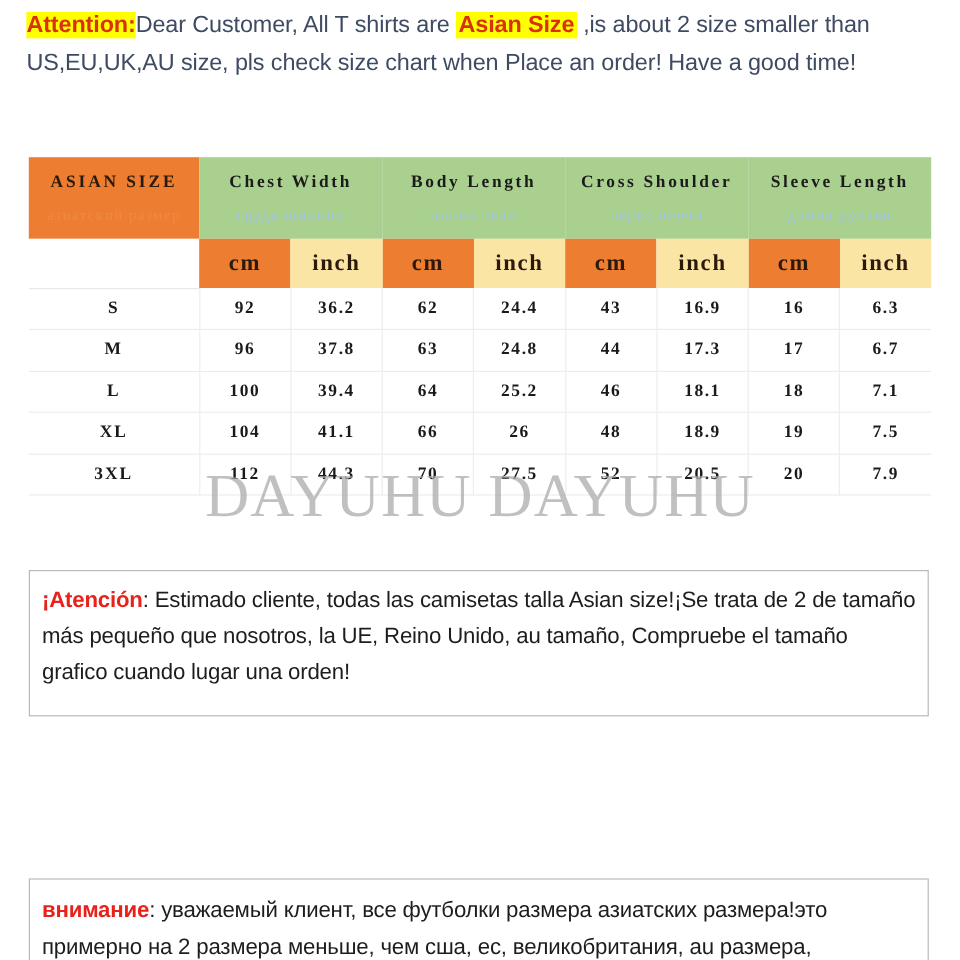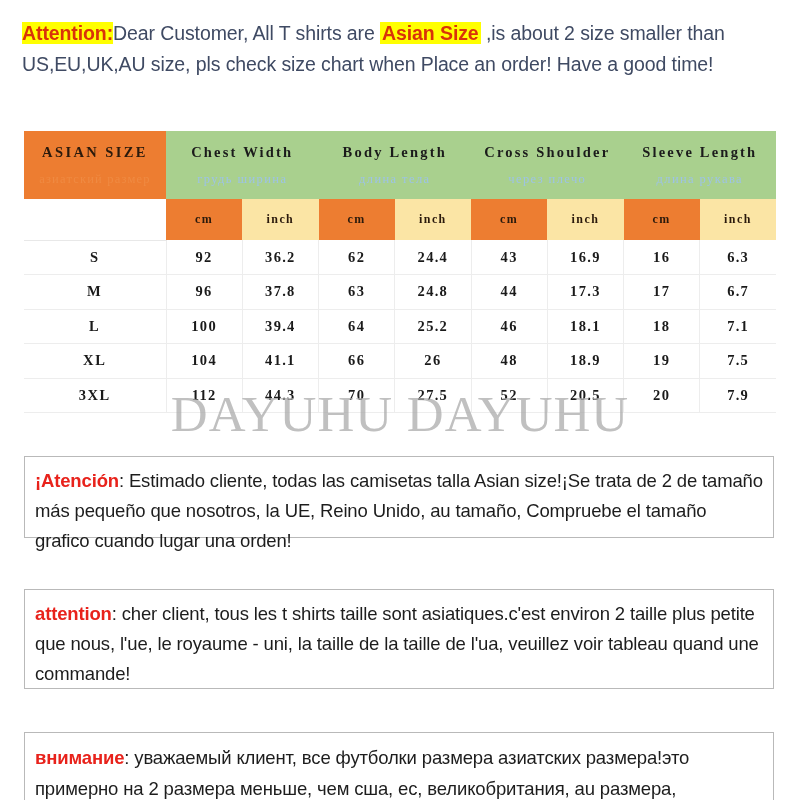--- a/index.html
+++ b/index.html
@@ -8,21 +8,20 @@
     font-family:"Liberation Sans", sans-serif;
     -webkit-font-smoothing:antialiased;
   }
   .page{position:relative;width:800px;height:800px;}
 
   
   .notice{
     position:absolute;left:22px;top:6px;width:760px;
     font-size:19.5px;line-height:31px;color:#3f4a63;
     letter-spacing:-0.1px;
-    margin-top:12px;
   }
   .hl{background:#ffff00;color:#d9320a;font-weight:700;}
   .hl.b2{padding:0 2px;}
 
   
   .table-wrap{
     position:absolute;left:24px;top:131px;width:752px;
   }
   table.sizes{
     border-collapse:collapse;width:752px;
@@ -48,21 +47,21 @@
     font-family:"Liberation Serif", serif;
     font-size:12.5px;color:#9dc3e6;letter-spacing:1.4px;display:block;
   }
   td.asian .t-en{color:#2b1a0c;letter-spacing:2.4px;}
   td.asian .t-ru{color:#ef8a42;letter-spacing:1.2px;}
 
   .hdr-unit{height:41px;}
   .hdr-unit td{
     text-align:center;vertical-align:middle;padding:0;
     font-family:"Liberation Serif", serif;
-    font-weight:700;font-size:12px;color:#2b1a0c;letter-spacing:1.4px;
+    font-weight:700;font-size:19px;color:#2b1a0c;letter-spacing:1.4px;
   }
   .hdr-unit td.blank{background:#ffffff;border-bottom:1px solid #e8e8e8;}
   .hdr-unit td.cm{background:#ed7d31;}
   .hdr-unit td.inch{background:#fbe5a5;}
 
   tr.drow{height:34.5px;}
   tr.drow td{
     text-align:center;vertical-align:middle;
     font-family:"Liberation Serif", serif;
     font-weight:700;font-size:14.5px;color:#1a1a1a;
@@ -85,21 +84,21 @@
   
   .lbox{
     position:absolute;left:24px;width:750px;
     border:1px solid #b9b9b9;box-sizing:border-box;
     background:#ffffff;
     padding:9px 10px 8px 10px;
     font-size:18.5px;line-height:30px;color:#1d1d1d;
     letter-spacing:-0.15px;
   }
   .lbox .lead{color:#e8221b;font-weight:700;}
-  #box-es{top:456px;height:82px;}
+  #box-es{top:475px;height:122px;}
   #box-fr{top:589px;height:100px;}
   #box-ru{top:732px;height:101px;}
   #box-ru{line-height:31px;}
 </style>
 </head>
 <body>
 
 <div class="page">
 
   <div class="notice">
@@ -211,21 +210,18 @@
         </tbody>
     </table>
   </div>
 
   <div class="watermark">DAYUHU DAYUHU</div>
 
   <div class="lbox" id="box-es">
     <span class="lead">¡Atención</span><span>: Estimado cliente, todas las camisetas talla Asian size!¡Se trata de 2 de tamaño más pequeño que nosotros, la UE, Reino Unido, au tamaño, Compruebe el tamaño grafico cuando lugar una orden!</span>
   </div>
 
-  <div class="lbox" id="box-fr">
-    <span class="lead">attention</span><span>: cher client, tous les t shirts taille sont asiatiques.c'est environ 2 taille plus petite que nous, l'ue, le royaume - uni, la taille de la taille de l'ua, veuillez voir tableau quand une commande!</span>
-  </div>
 
   <div class="lbox" id="box-ru">
     <span class="lead">внимание</span><span>: уважаемый клиент, все футболки размера азиатских размера!это примерно на 2 размера меньше, чем сша, ес, великобритания, au размера, пожалуйста, проверьте размеры схема,</span>
   </div>
 
 </div>
 
 </body></html>

